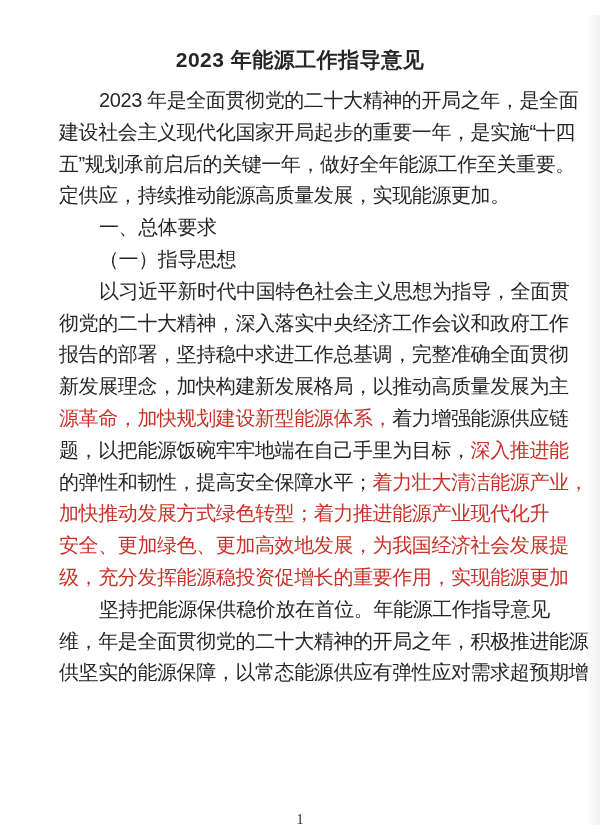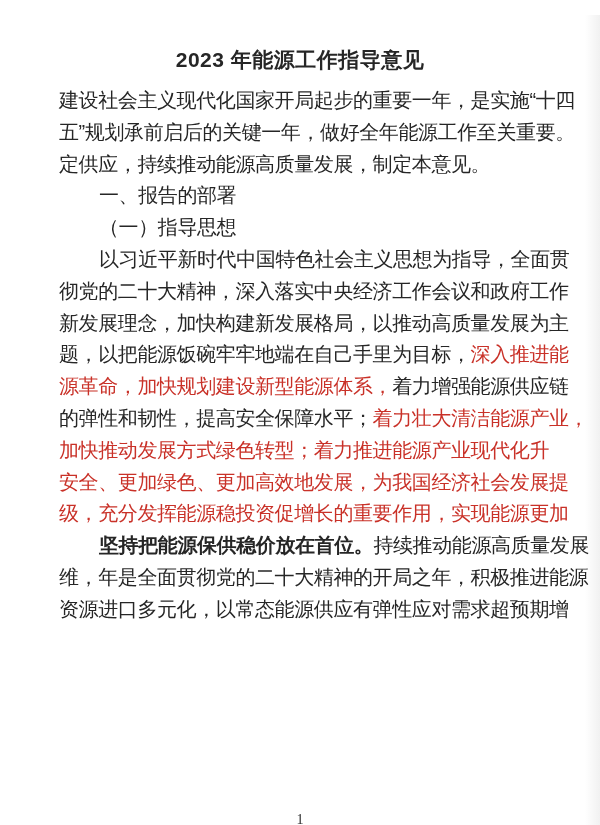--- a/index.html
+++ b/index.html
@@ -35,50 +35,52 @@
     height: 31.8px;
     line-height: 31.8px;
     font-size: 20px;
     white-space: nowrap;
     letter-spacing: -0.4px;
   }
   .line.indent {
     padding-left: 40px;
   }
   .seg-red { color: var(--red, #c93128); }
-  .seg-bold { font-weight: 700; }
+  .seg-bold { font-weight: 400; }
   .page-number {
     position: absolute;
     bottom: 12px;
     left: 0;
     width: 100%;
     text-align: center;
     font-size: 14px;
     font-family: "Liberation Serif", "DejaVu Serif", serif;
     color: #2b2b2b;
   }
 </style>
 </head>
 <body>
 
 <div class="page">
   <div class="doc-title">2023 年能源工作指导意见</div>
   <div class="doc-body">
+      <div class="line indent"><span class="">2023 年是全面贯彻党的二十大精神的开局之年，是全面</span></div>
       <div class="line"><span class="">建设社会主义现代化国家开局起步的重要一年，是实施“十四</span></div>
       <div class="line"><span class="">五”规划承前启后的关键一年，做好全年能源工作至关重要。</span></div>
-      <div class="line"><span class="">定供应，持续推动能源高质量发展，制定本意见。</span></div>
-      <div class="line indent"><span class="">一、报告的部署</span></div>
+      <div class="line"><span class="">定供应，持续推动能源高质量发展，实现能源更加。</span></div>
+      <div class="line indent"><span class="">一、总体要求</span></div>
       <div class="line indent"><span class="">（一）指导思想</span></div>
       <div class="line indent"><span class="">以习近平新时代中国特色社会主义思想为指导，全面贯</span></div>
       <div class="line"><span class="">彻党的二十大精神，深入落实中央经济工作会议和政府工作</span></div>
+      <div class="line"><span class="">报告的部署，坚持稳中求进工作总基调，完整准确全面贯彻</span></div>
       <div class="line"><span class="">新发展理念，加快构建新发展格局，以推动高质量发展为主</span></div>
+      <div class="line"><span class="seg-red ">源革命，加快规划建设新型能源体系，</span><span class="">着力增强能源供应链</span></div>
       <div class="line"><span class="">题，以把能源饭碗牢牢地端在自己手里为目标，</span><span class="seg-red ">深入推进能</span></div>
-      <div class="line"><span class="seg-red ">源革命，加快规划建设新型能源体系，</span><span class="">着力增强能源供应链</span></div>
       <div class="line"><span class="">的弹性和韧性，提高安全保障水平；</span><span class="seg-red ">着力壮大清洁能源产业，</span></div>
       <div class="line"><span class="seg-red ">加快推动发展方式绿色转型；着力推进能源产业现代化升</span></div>
       <div class="line"><span class="seg-red ">安全、更加绿色、更加高效地发展，为我国经济社会发展提</span></div>
       <div class="line"><span class="seg-red ">级，充分发挥能源稳投资促增长的重要作用，实现能源更加</span></div>
-      <div class="line indent"><span class="seg-bold">坚持把能源保供稳价放在首位。</span><span class="">持续推动能源高质量发展</span></div>
+      <div class="line indent"><span class="seg-bold">坚持把能源保供稳价放在首位。</span><span class="">年能源工作指导意见</span></div>
       <div class="line"><span class="">维，年是全面贯彻党的二十大精神的开局之年，积极推进能源</span></div>
-      <div class="line"><span class="">资源进口多元化，以常态能源供应有弹性应对需求超预期增</span></div>
+      <div class="line"><span class="">供坚实的能源保障，以常态能源供应有弹性应对需求超预期增</span></div>
     </div>
   <div class="page-number">1</div>
 </div>
 
 </body></html>

